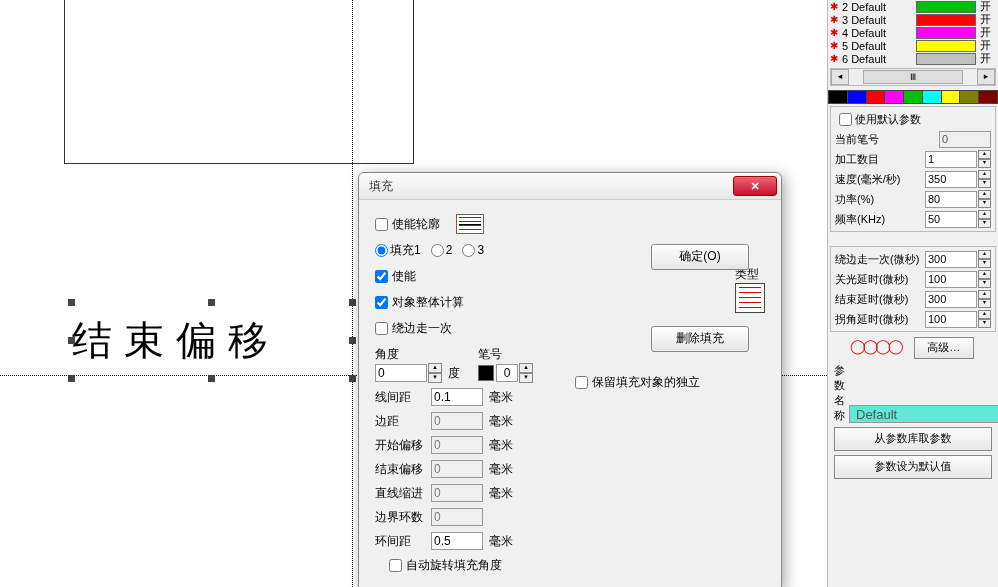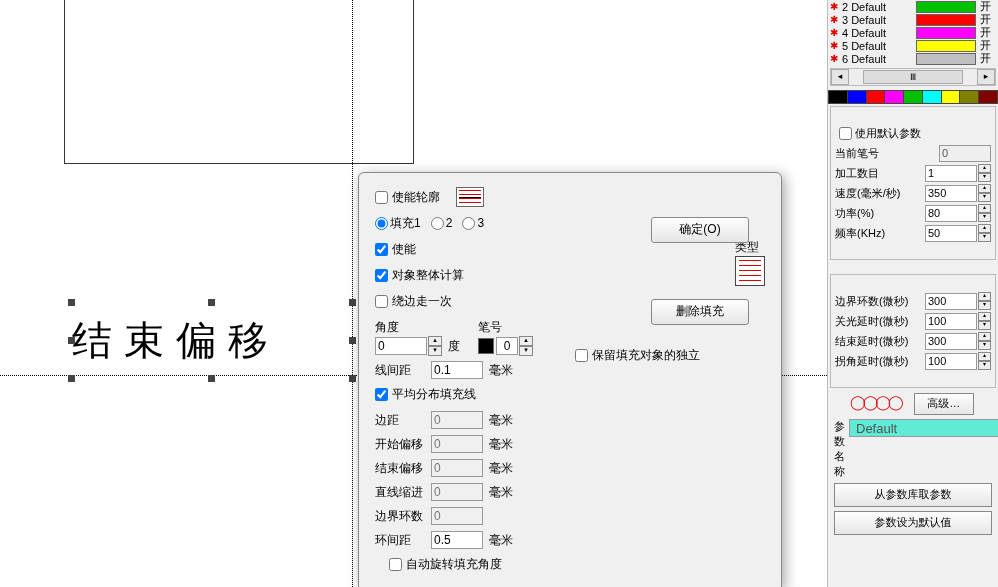--- a/index.html
+++ b/index.html
@@ -53,30 +53,30 @@
 .lname{width:70px}
 .lcol{width:58px;height:10px;border:1px solid #666;margin:0 4px}
 .lon{width:16px}
 .scroll-track{height:16px;border:1px solid #bbb;margin:2px 2px 4px;background:#eee;position:relative}
 .scroll-thumb{position:absolute;left:32px;right:32px;top:1px;bottom:1px;background:#ddd;border:1px solid #aaa;display:flex;align-items:center;justify-content:center;font-size:9px}
 .scroll-btn{position:absolute;top:0;bottom:0;width:16px;background:#e4e4e4;border:1px solid #aaa;text-align:center;line-height:12px;font-size:9px}
 .scroll-btn.l{left:0}.scroll-btn.r{right:0}
 .palette{display:flex;height:14px}
 .palette div{flex:1;border:1px solid #444;border-left:none}
 .palette div:first-child{border-left:1px solid #444}
-.pgroup{border:1px solid #bbb;margin:2px;padding:16px 4px}
+.pgroup{border:1px solid #bbb;margin:2px;padding:2px 4px}
 .pgroup .prow{display:flex;align-items:center;height:20px}
 .pgroup .plbl{flex:1}
 .pgroup input[type=text]{width:46px;height:15px;border:1px solid #999;font-size:11px;padding:0 2px}
 .pspin{display:flex;flex-direction:column;margin-left:1px}
 .pspin div{width:11px;height:7px;border:1px solid #888;background:#eee;font-size:6px;line-height:5px;text-align:center}
 .gap{height:10px}
 .rings{color:#d00;font-size:14px;letter-spacing:-3px;margin:4px 0 0 22px;display:inline-block}
 .adv-btn{display:inline-block;width:58px;height:20px;border:1px solid #888;background:linear-gradient(#fdfdfd,#e6e6e6);text-align:center;line-height:18px;margin-left:10px;cursor:pointer}
-.name-row{margin:4px 6px;display:flex;align-items:flex-start}
+.name-row{margin:4px 6px;display:flex;align-items:flex-end}
 .name-row input{flex:1;height:16px;border:1px solid #999;background:#5eead4;margin-left:4px;font-size:13px;padding:0 6px}
 .wide-btn{margin:4px 6px;height:22px;border:1px solid #888;background:linear-gradient(#fdfdfd,#e6e6e6);text-align:center;line-height:20px;cursor:pointer}
 </style>
 </head>
 <body>
 
 <div class="canvas">
   <div class="artboard"></div>
   <div class="ruled-v"></div>
   <div class="ruled-h"></div>
@@ -87,20 +87,24 @@
     <div class="handle h-tr"></div>
     <div class="handle h-ml"></div>
     <div class="handle h-mr"></div>
     <div class="handle h-bl"></div>
     <div class="handle h-bm"></div>
     <div class="handle h-br"></div>
   </div>
 </div>
 
 <div class="dialog">
+  <div class="dlg-title">
+    <span>填充</span>
+    <div class="close-btn">✕</div>
+  </div>
   <div class="dlg-body">
     <div class="row">
       <input type="checkbox" class="chk" style="">
       <label>使能轮廓</label>
       <div class="hatch-icon"></div>
     </div>
     <div class="row radio-row">
       <input type="radio" name="f" checked="" style="">
         <label>填充1</label>
       <input type="radio" name="f" style="">
@@ -152,24 +156,20 @@
             </div>
           </div>
       </div>
     </div>
 
     <div class="param">
         <span class="lbl">线间距</span>
         <input type="text" value="0.1" style="">
         <span class="unit">毫米</span>
       </div>
-    <div class="row">
-        <input type="checkbox" class="chk" checked="" style="">
-        <label>平均分布填充线</label>
-      </div>
     <div class="param">
         <span class="lbl">边距</span>
         <input type="text" disabled="" value="0" style="">
         <span class="unit">毫米</span>
       </div>
     <div class="param">
         <span class="lbl">开始偏移</span>
         <input type="text" disabled="" value="0" style="">
         <span class="unit">毫米</span>
       </div>
@@ -295,21 +295,21 @@
         <input type="text" value="50" style="">
         <div class="pspin">
           <div>▴</div>
           <div>▾</div>
         </div>
       </div>
   </div>
   <div class="gap"></div>
   <div class="pgroup">
     <div class="prow">
-        <span class="plbl">边界环数(微秒)</span>
+        <span class="plbl">绕边走一次(微秒)</span>
         <input type="text" value="300" style="">
         <div class="pspin">
           <div>▴</div>
           <div>▾</div>
         </div>
       </div>
     <div class="prow">
         <span class="plbl">关光延时(微秒)</span>
         <input type="text" value="100" style="">
         <div class="pspin">

